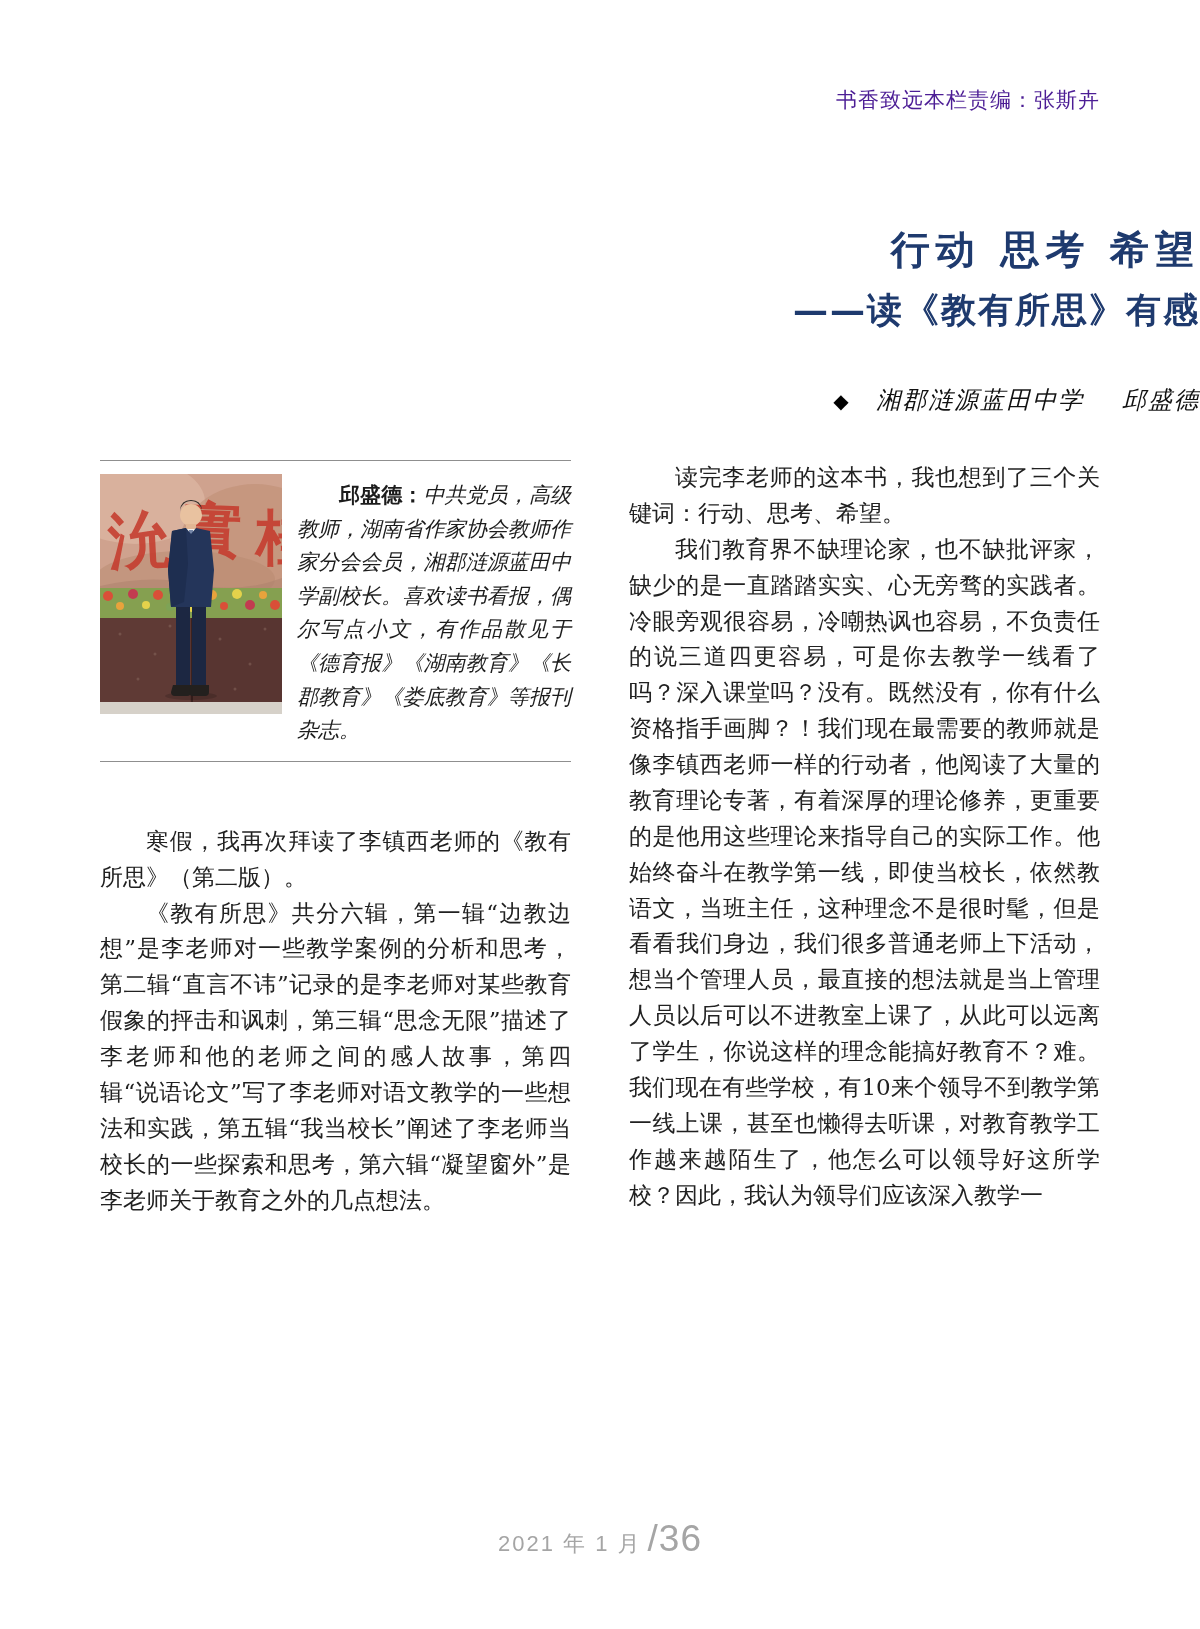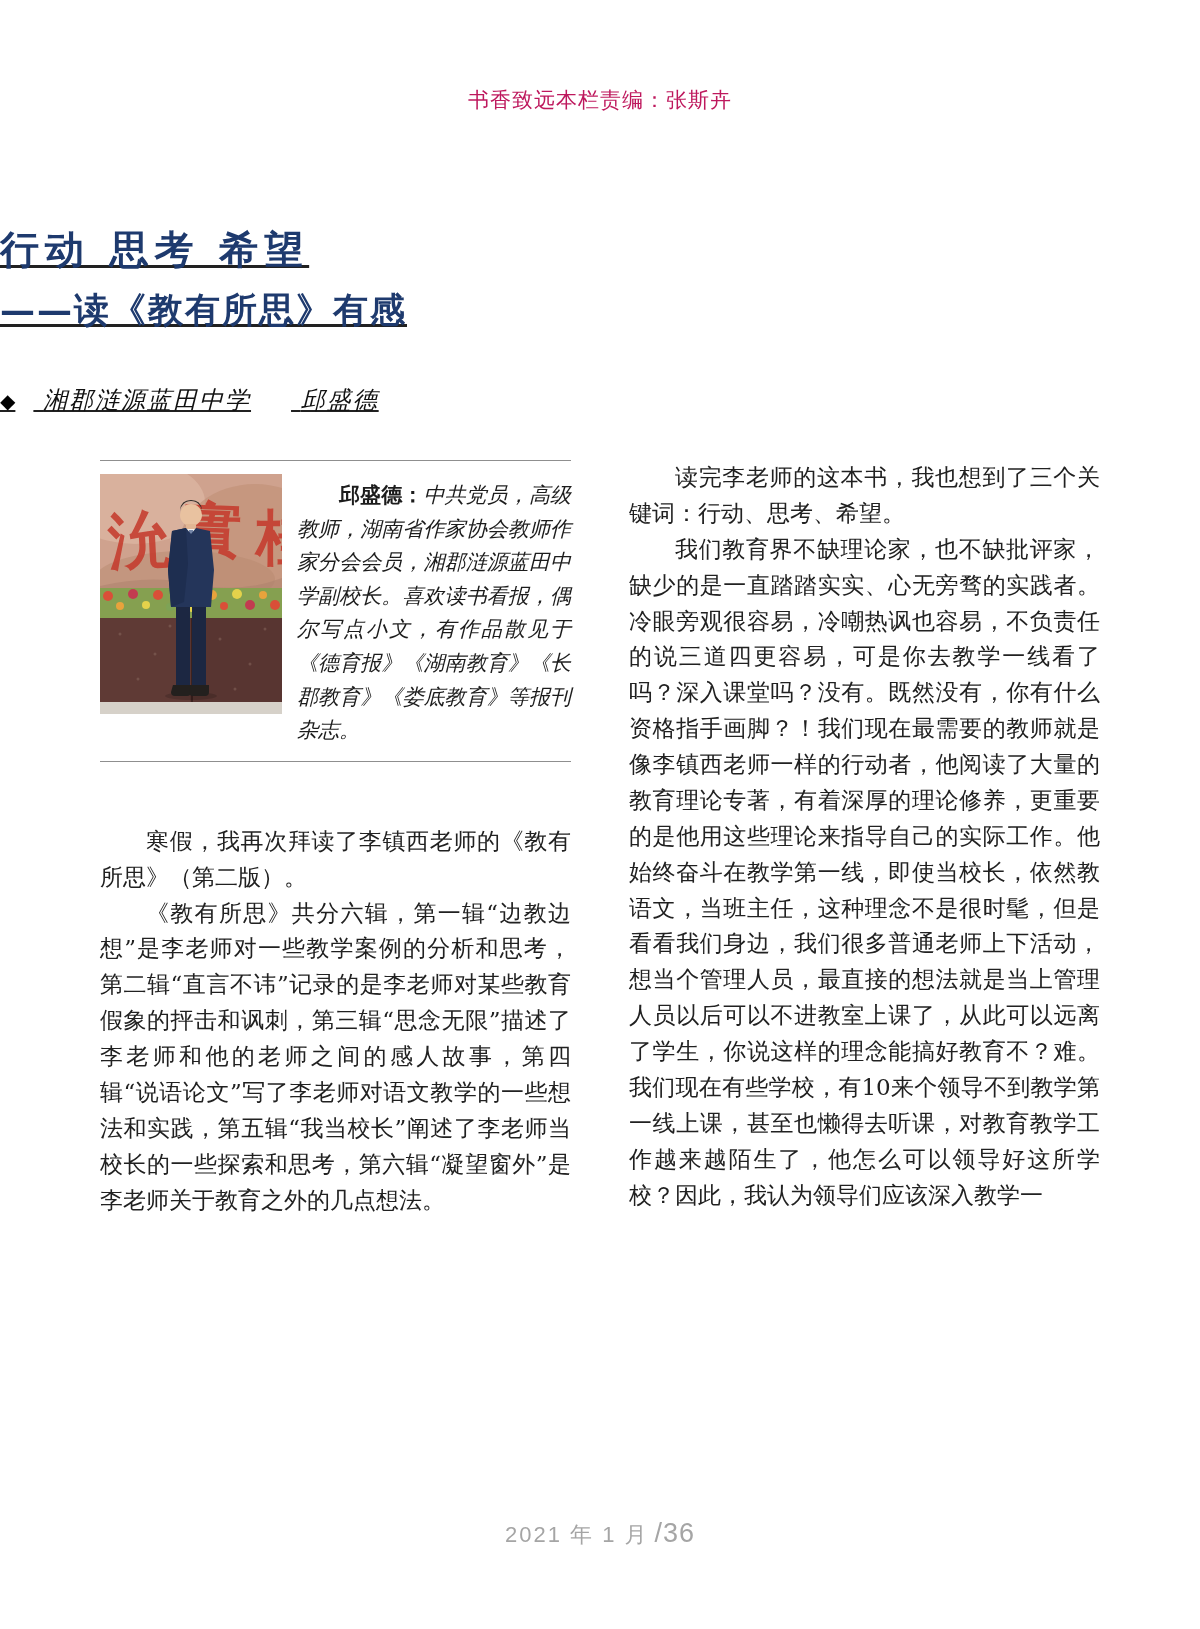--- a/index.html
+++ b/index.html
@@ -8,41 +8,41 @@
     width:1200px; height:1629px; position:relative; margin:0 auto;
     font-family:"DejaVu Serif", serif;
     color:#212121;
     outline:1px solid #e8e8e8;
     overflow:hidden;
   }
 
   
   .runhead {
     position:absolute; top:86px; left:100px; right:100px;
-    display:flex; justify-content:center;
+    display:flex; justify-content:flex-end;
     font-family:"Liberation Sans", sans-serif;
-    font-size:21px; color:#be185d; letter-spacing:1px;
+    font-size:21px; color:#4c1d95; letter-spacing:1px;
   }
 
   
-  .title-block { position:absolute; top:228px; left:0; right:0; text-align:left;text-decoration:underline; }
+  .title-block { position:absolute; top:228px; left:0; right:0; text-align:right; }
   .title-main {
     font-size:39px; font-weight:bold; color:#1e3a6e;
     letter-spacing:6px; line-height:1.1;
   }
   .title-sub {
     margin-top:16px; font-size:35px; font-weight:bold; color:#1e3a6e;
     letter-spacing:2px;
   }
   .author-line {
     margin-top:50px; font-size:24px; color:#111;
     font-style:italic; letter-spacing:2px;
   }
   .author-line .bullet { font-style:normal; font-size:20px; color:#000; margin-right:18px; letter-spacing:0; }
-  .author-line .aff { margin-right:40px; }
+  .author-line .aff { margin-right:28px; }
 
   
   .columns {
     position:absolute; top:460px; left:100px; width:1000px;
     display:flex; gap:58px;
   }
   .col { width:471px; }
 
   
   .bio-box {
@@ -62,21 +62,21 @@
     font-size:23px; line-height:1.56; text-align:justify; text-indent:2em;
     color:#212121;
   }
 
   
   .pagefoot {
     position:absolute; top:1518px; left:0; right:0; text-align:center;
     color:#a5a5a5; font-family:"Liberation Sans", sans-serif; font-weight:300;
   }
   .pagefoot .date { font-size:22px; letter-spacing:2px; vertical-align:baseline; }
-  .pagefoot .pageno { font-size:27px; margin-left:6px; letter-spacing:1px; }
+  .pagefoot .pageno { font-size:37px; margin-left:6px; letter-spacing:1px; }
 </style>
 </head>
 <body>
 
 <div class="runhead">
   <span>书香致远</span>
   <span>本栏责编：张斯卉</span>
 </div>
 
 <div class="title-block">

